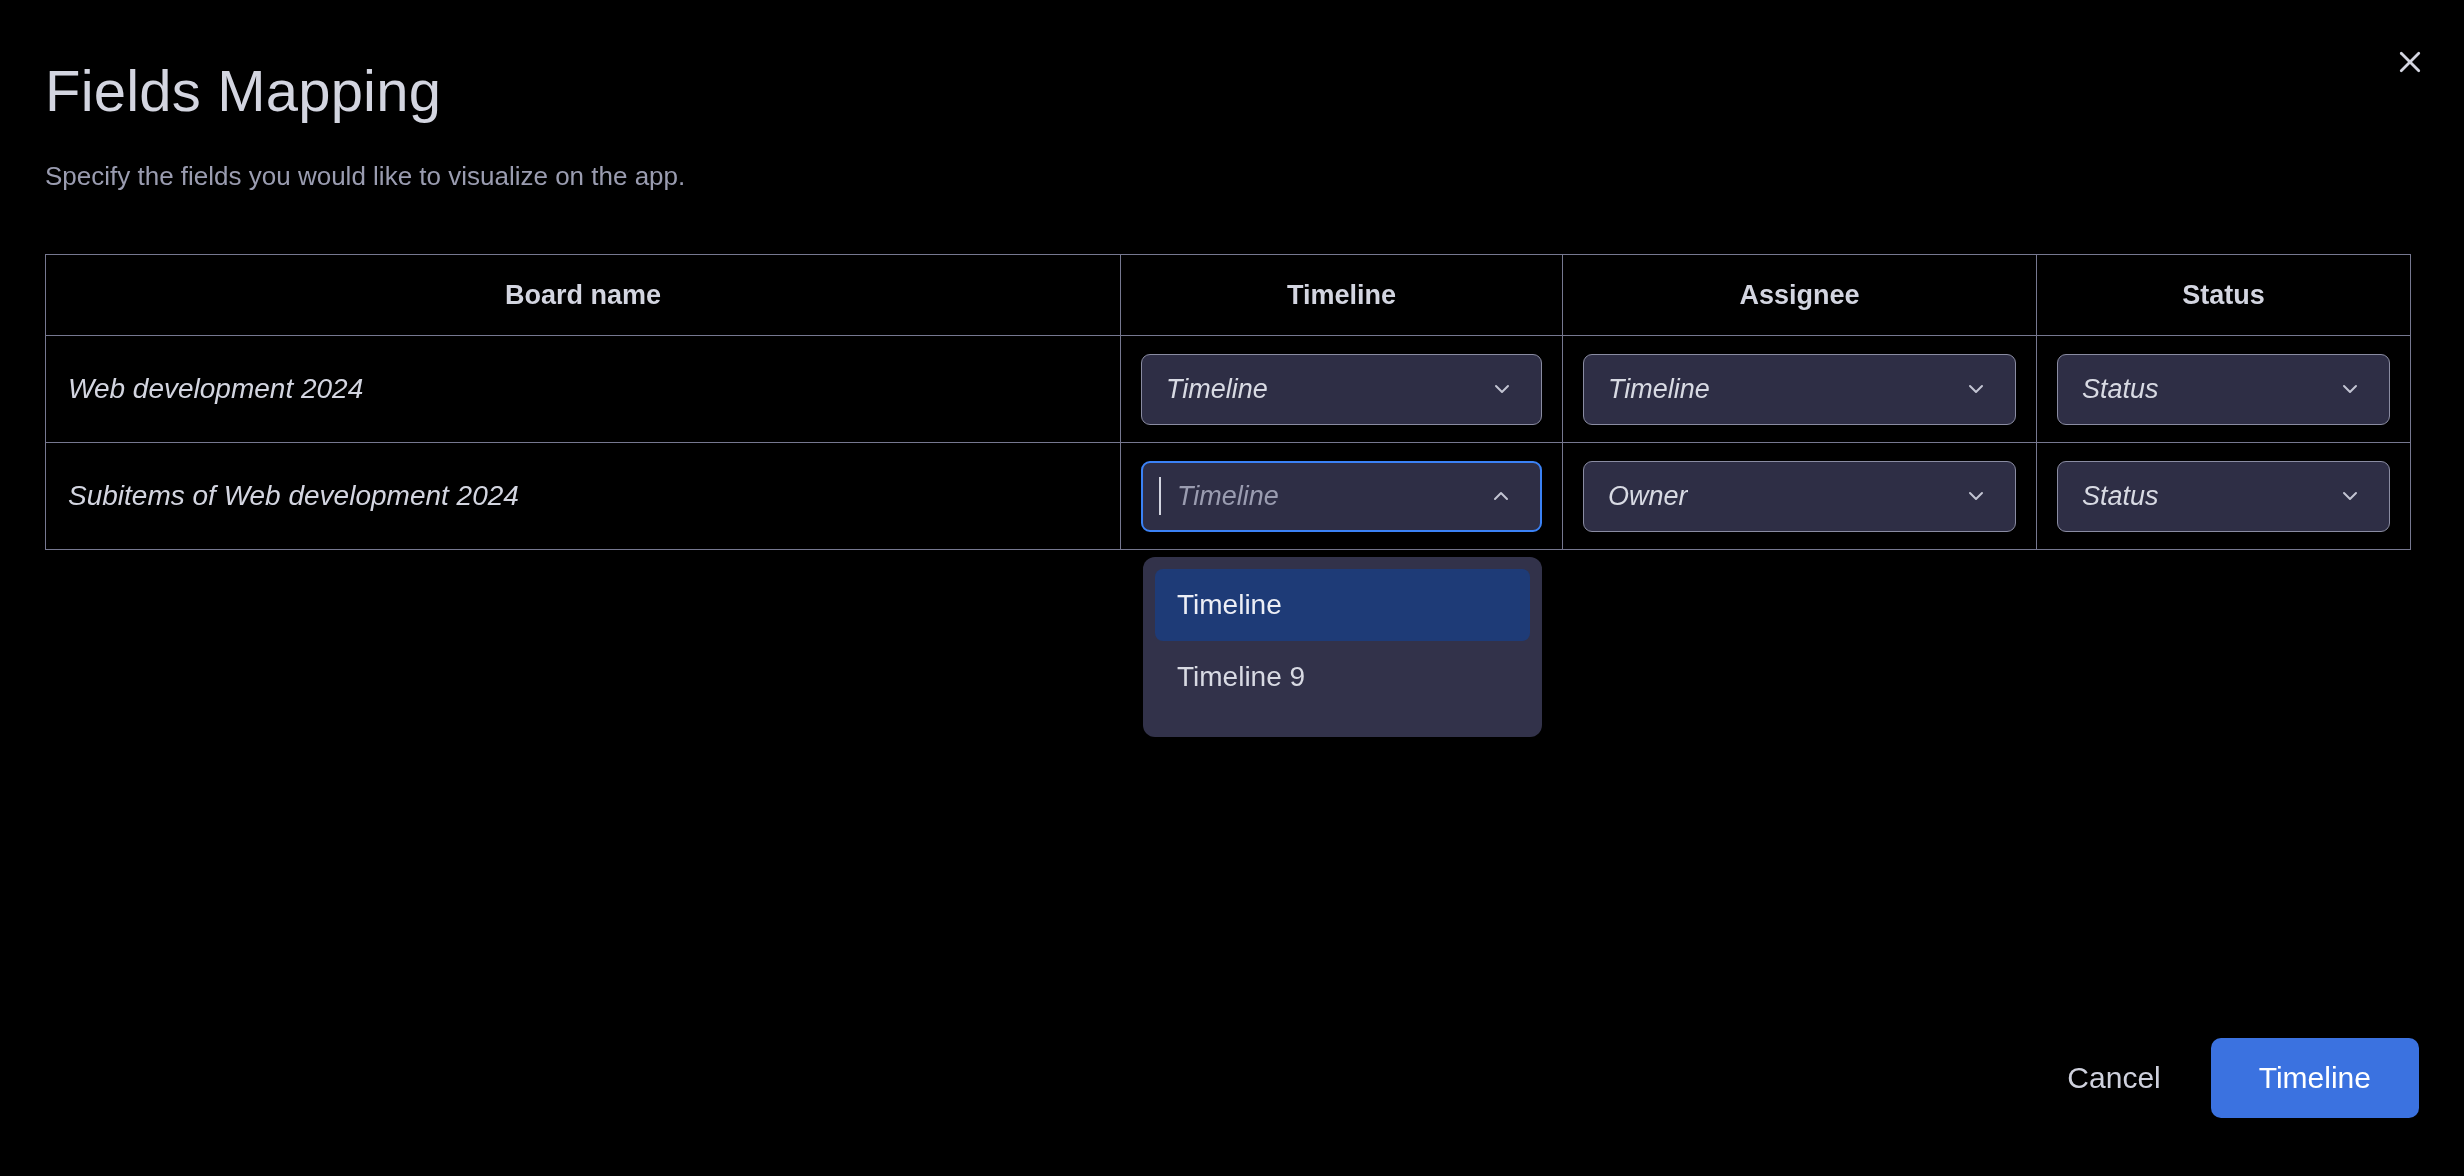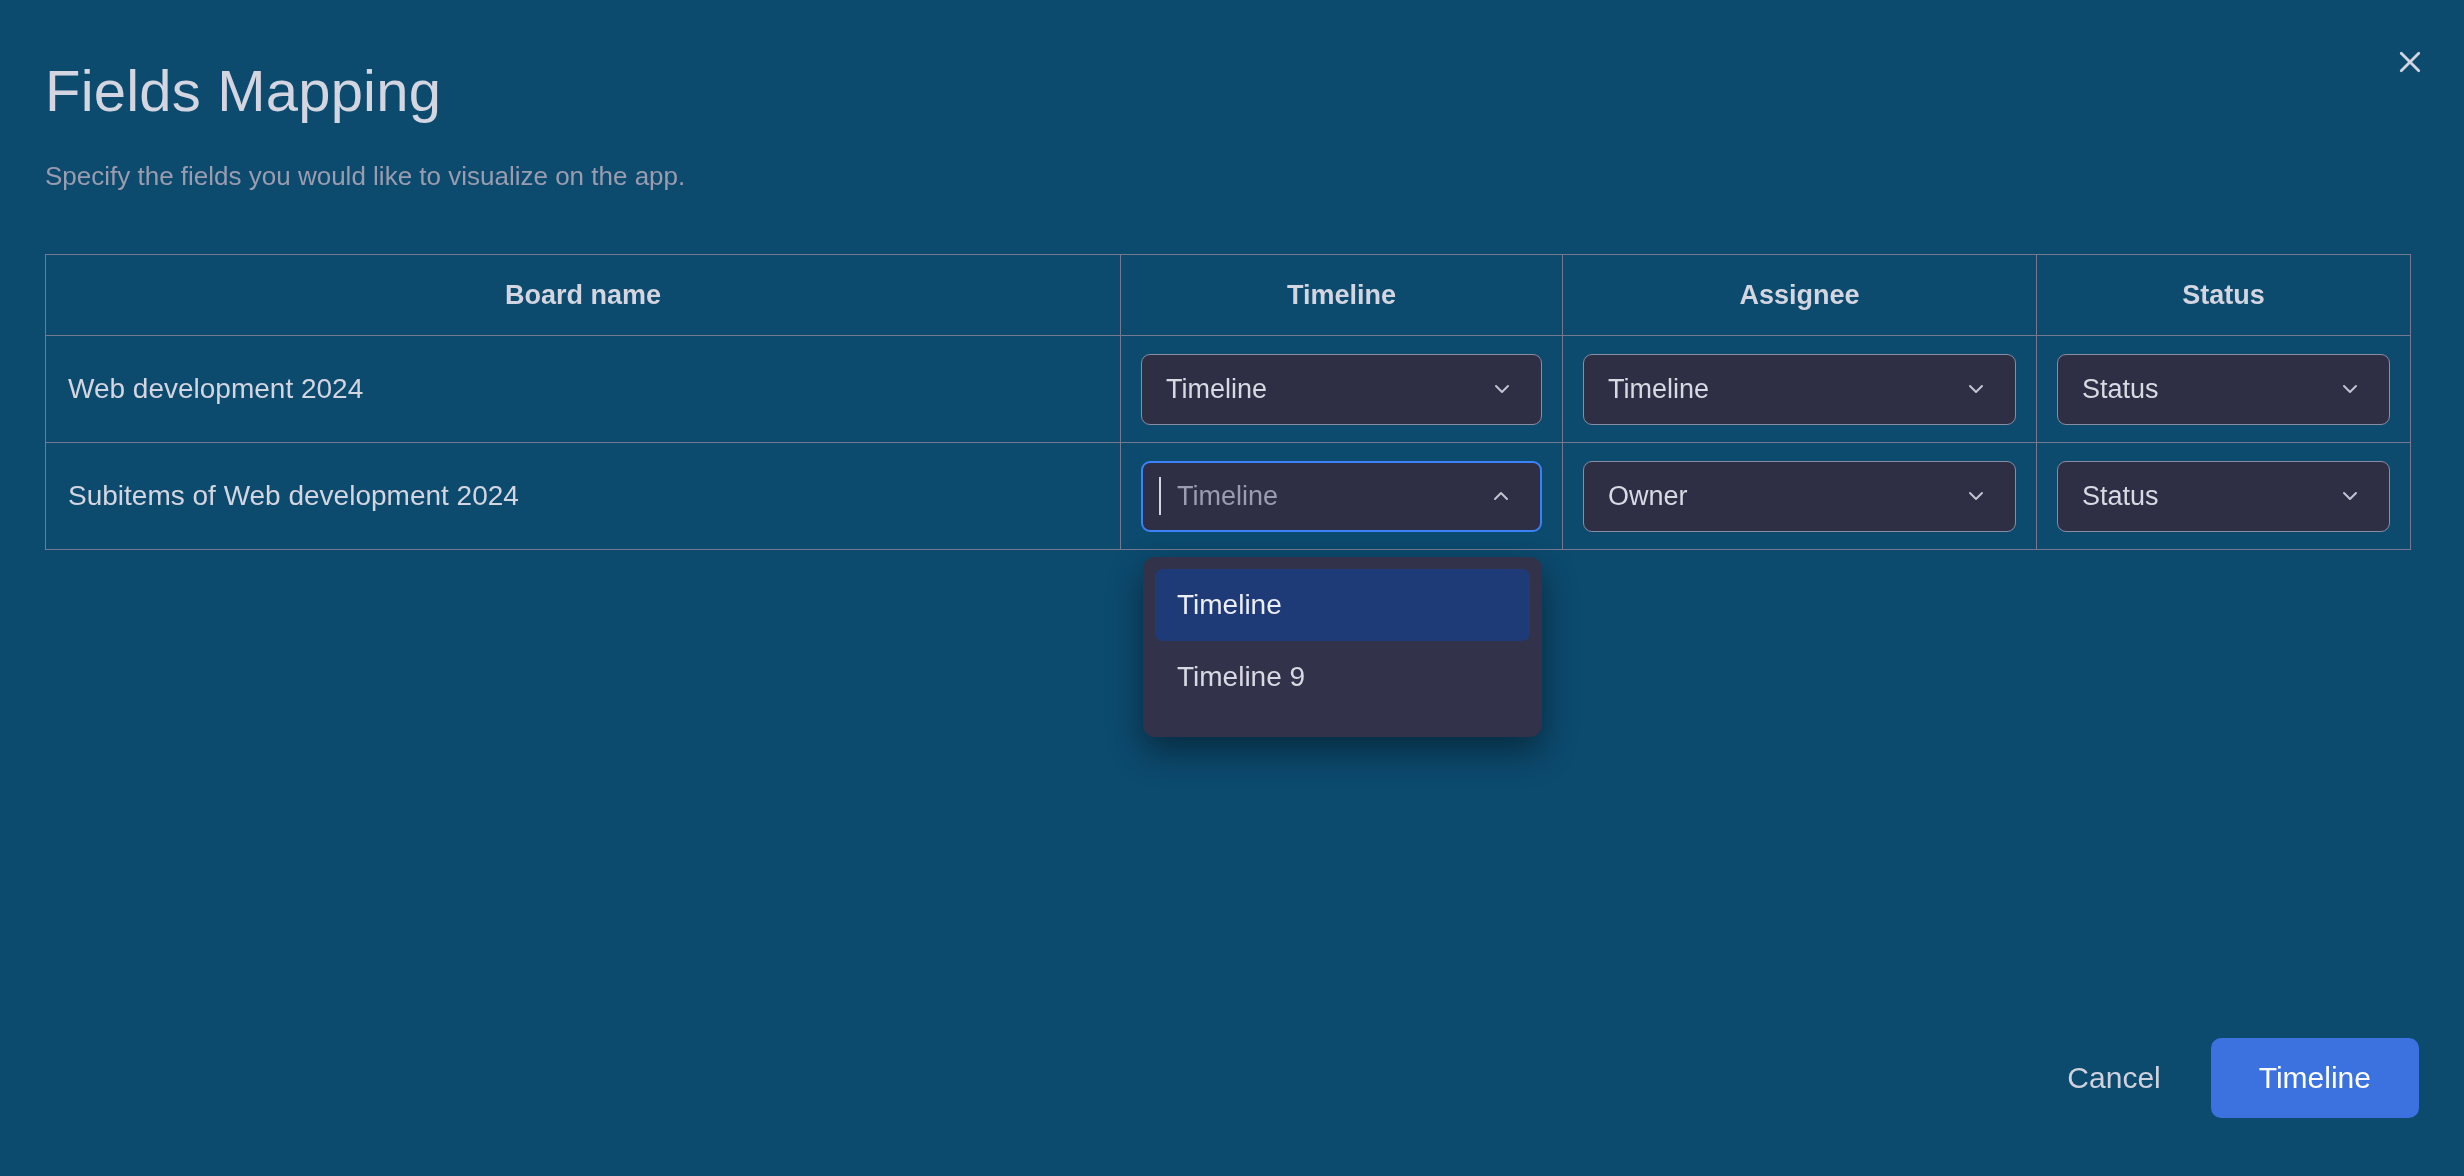--- a/index.html
+++ b/index.html
@@ -9,21 +9,21 @@
     height: 1176px;
     background: #2e2e45;
     font-family: "Liberation Sans", sans-serif;
     overflow: hidden;
   }
 
   .modal {
     position: relative;
     width: 2464px;
     height: 1176px;
-    background: #0c4a6e;
+    background: #000000;
   }
 
   
   .close-btn {
     position: absolute;
     top: 36px;
     right: 28px;
     width: 52px;
     height: 52px;
     display: flex;
@@ -74,21 +74,21 @@
   }
 
   table.fields-table th {
     height: 81px;
     font-size: 27px;
     font-weight: 700;
     color: #d3d5e0;
     text-align: center;
   }
 
-  table.fields-table td { height: 107px; }
+  table.fields-table td { height: 107px; font-style: italic; }
 
   td.board-cell {
     padding-left: 22px;
     font-size: 28px;
     color: #d3d5e0;
   }
 
   td.field-cell { padding: 0 20px; }
 
   col.c-board  { width: 1075px; }

